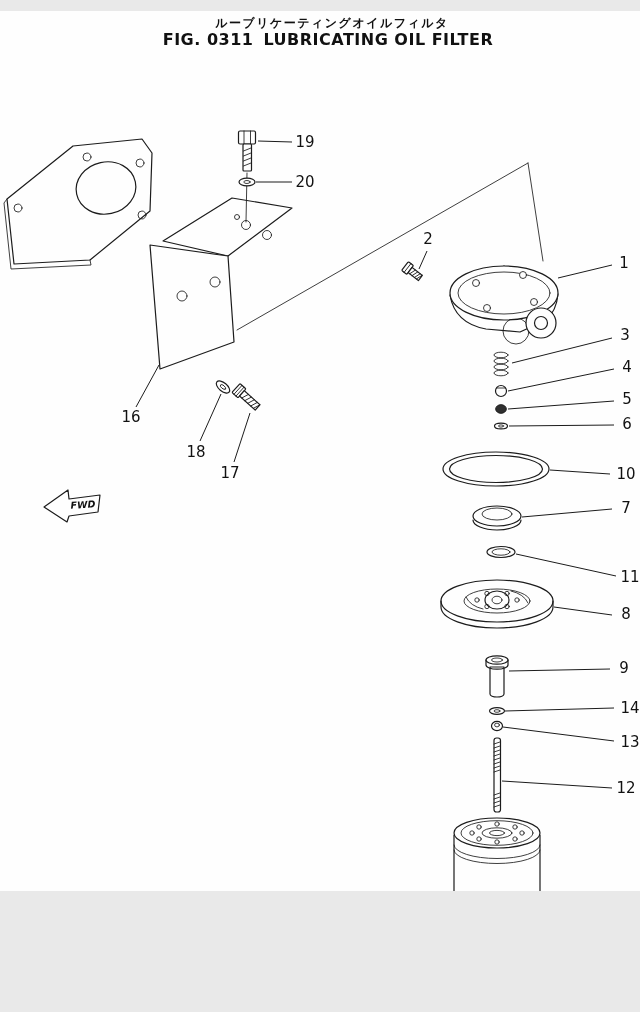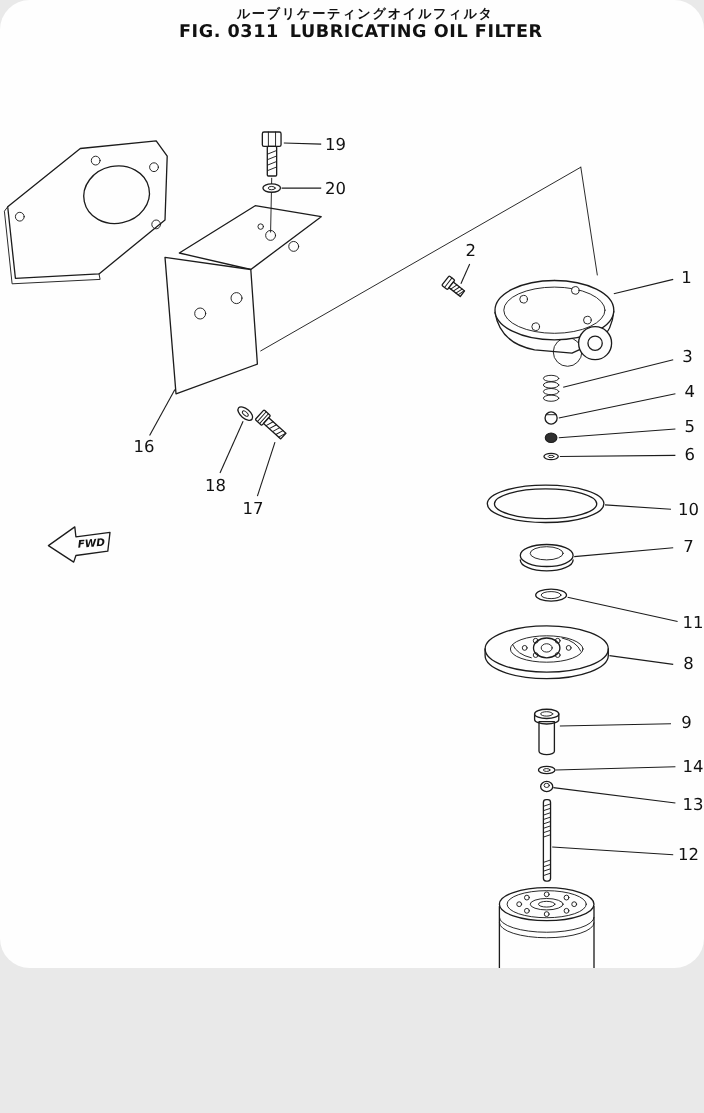--- a/index.html
+++ b/index.html
@@ -1,16 +1,16 @@
 <!DOCTYPE html>
 <html><head>
 <meta charset="utf-8">
 <style>
   html,body{margin:0;padding:0;background:#e9e9e9;}
-  .page{width:640px;height:880px;margin:0 auto;background:#fefefe;position:relative;overflow:hidden;border-radius:27px;}
+  .page{width:640px;height:880px;margin:11px auto;background:#fefefe;position:relative;overflow:hidden;}
   svg{display:block}
   .ln{stroke:#1c1c1c;stroke-width:1.2;fill:none;stroke-linecap:round;stroke-linejoin:round}
   .ln-thin{stroke-width:.85}
   .fillw{fill:#fefefe}
   .leader{stroke:#1c1c1c;stroke-width:1}
   .t-num{font-family:"DejaVu Sans",sans-serif;font-size:15px;fill:#111;text-anchor:middle}
   .t-en{font-family:"DejaVu Sans",sans-serif;font-weight:bold;font-size:16px;fill:#111;text-anchor:middle;letter-spacing:.5px}
   .t-jp{font-family:"DejaVu Sans",sans-serif;font-weight:bold;font-size:12px;fill:#111;text-anchor:middle;letter-spacing:1.5px}
   .t-fwd{font-family:"DejaVu Sans",sans-serif;font-weight:bold;font-style:italic;font-size:9.5px;fill:#111;text-anchor:middle}
 </style>

